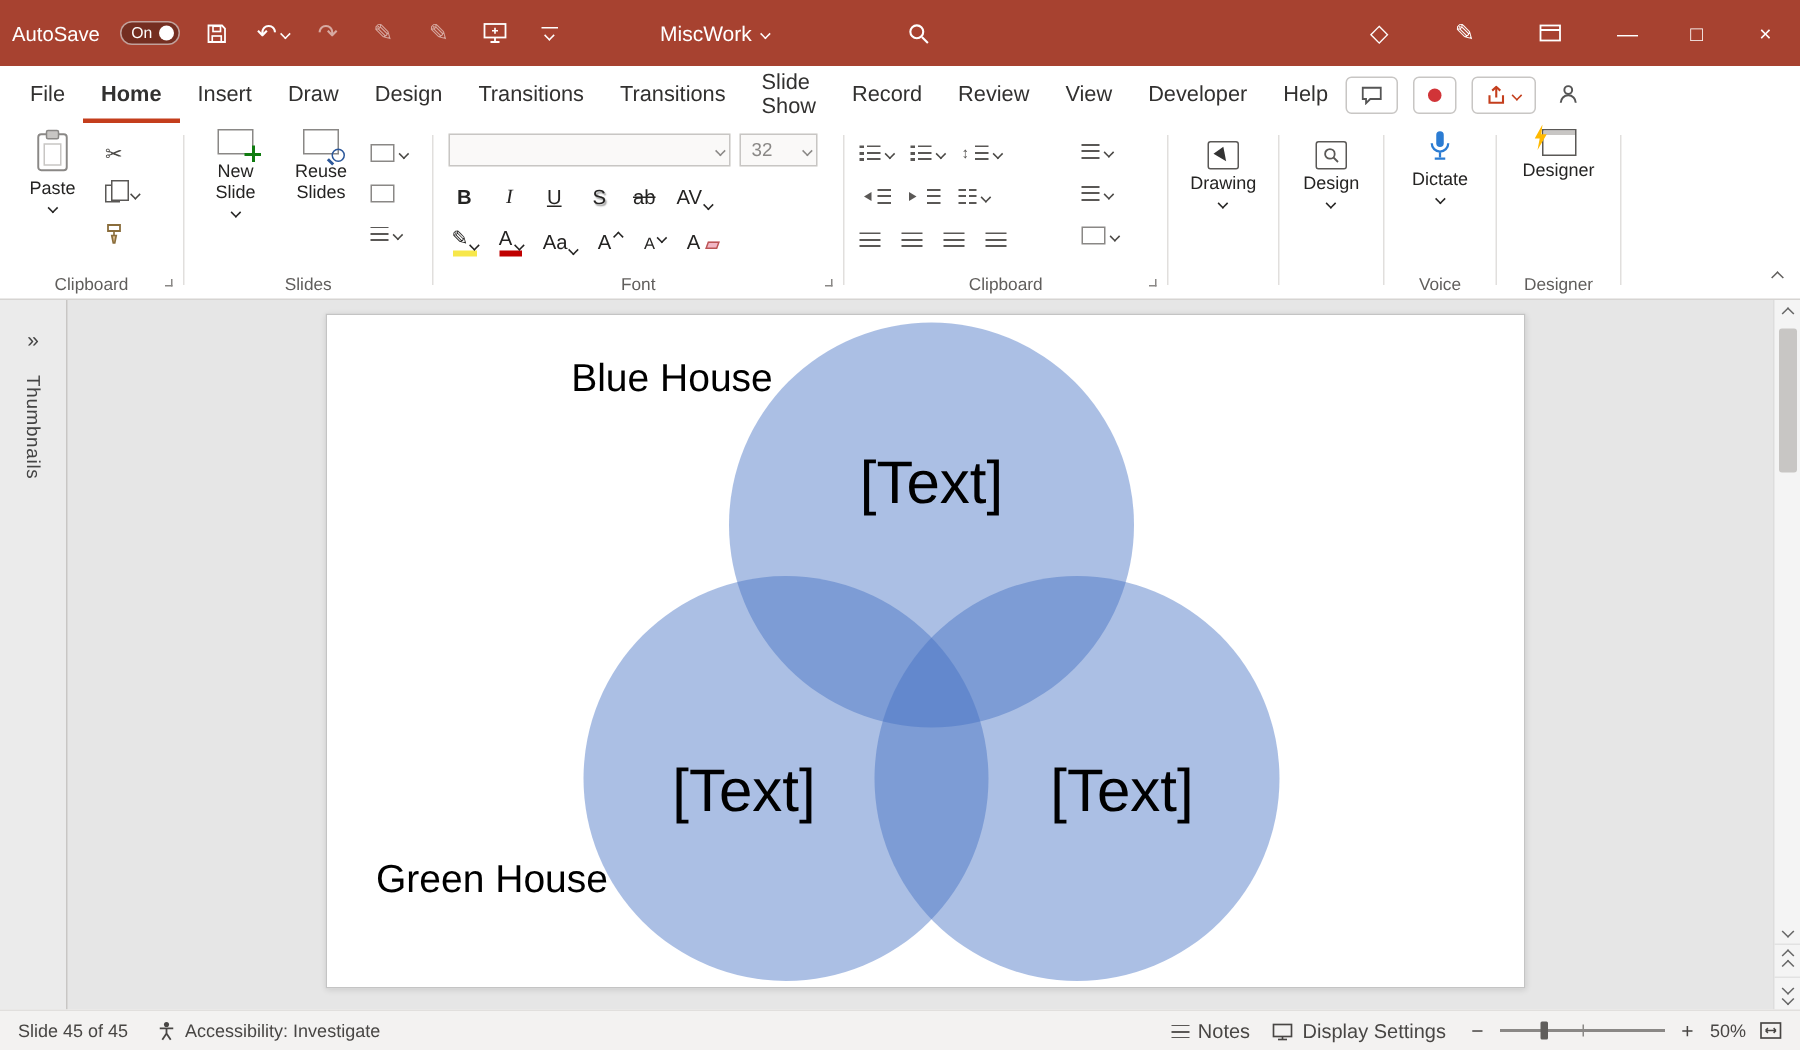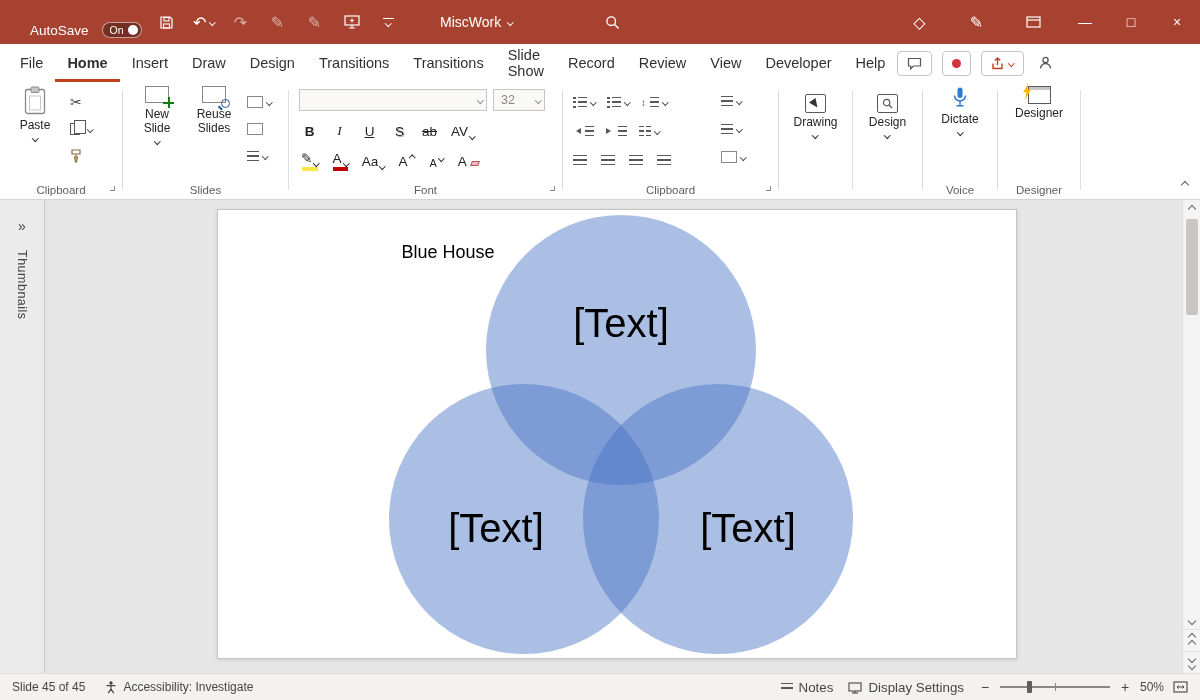--- a/index.html
+++ b/index.html
@@ -6,21 +6,21 @@
   html,body{width:1200px;height:700px;overflow:hidden}
   body{font-family:"Liberation Sans",sans-serif;background:#fff;position:relative;font-size:13px;color:#252423}
   button{font-family:inherit;background:none;border:none;padding:0;color:inherit;cursor:default}
   svg{display:block}
   .chev{display:inline-block;width:6px;height:6px;border-right:1.4px solid currentColor;border-bottom:1.4px solid currentColor;transform:rotate(45deg);flex:none}
   .chev.sm{width:4.5px;height:4.5px}
   .chev.up{transform:rotate(-135deg)}
 
   
   #titlebar{position:absolute;top:0;left:0;width:1200px;height:44px;background:#A74230;color:#fff;display:flex;align-items:center}
-  .tb-left{display:flex;align-items:flex-end;gap:13px;padding-left:30px}
+  .tb-left{display:flex;align-items:center;gap:13px;padding-left:8px}
   .tb-text{font-size:13.5px}
   .autosave-toggle{display:flex;align-items:center;gap:4px;height:16px;border-radius:9px;background:rgba(0,0,0,.30);border:1px solid rgba(255,255,255,.55);padding:0 3px 0 7px;color:#fff;font-size:10.5px}
   .autosave-toggle .knob{width:10px;height:10px;border-radius:50%;background:#fff}
   .tb-btn{height:32px;min-width:24px;display:flex;align-items:center;justify-content:center;color:#fff;font-size:16px;gap:3px}
   .dim{opacity:.55}
   .qat-bar{display:flex;flex-direction:column;align-items:center;gap:2px}
   .qat-bar .bar{width:11px;height:0;border-top:1.5px solid #fff}
   .tb-title{position:absolute;left:440px;top:0;height:44px;display:flex;align-items:center;gap:7px;font-size:14px;color:#fff}
   .tb-search{position:absolute;left:600px;top:6px}
   .tb-right{position:absolute;right:0;top:0;height:44px;display:flex;align-items:stretch}
@@ -88,21 +88,21 @@
   
   #workspace{position:absolute;top:200px;left:0;width:1200px;height:473px;background:#E6E6E6}
   #thumb-strip{position:absolute;left:0;top:0;bottom:0;width:45px;background:#EBEBEB;border-right:1px solid #C8C6C4;display:flex;flex-direction:column;align-items:center;padding-top:18px;gap:16px;color:#444}
   .vtext{writing-mode:vertical-rl;font-size:12.5px;color:#444;letter-spacing:.5px}
   #slide{position:absolute;left:217px;top:9px;width:800px;height:450px;background:#fff;border:1px solid #C4C4C4;box-shadow:0 1px 4px rgba(0,0,0,.12)}
   .vcircle{position:absolute;width:270px;height:270px;border-radius:50%;background:rgba(68,114,196,.45)}
   .c-top{left:268px;top:5px}
   .c-left{left:171px;top:174px}
   .c-right{left:365px;top:174px}
   .vbig{position:absolute;transform:translate(-50%,-50%);font-size:40px;color:#000;white-space:nowrap}
-  .vhouse{position:absolute;transform:translate(-50%,-50%);font-size:18px;color:#000;white-space:nowrap}
+  .vhouse{position:absolute;transform:translate(-50%,-50%);font-size:26px;color:#000;white-space:nowrap}
   #vscroll{position:absolute;right:0;top:0;bottom:0;width:18px;background:#F4F4F4;border-left:1px solid #DDDDDD;display:flex;flex-direction:column;align-items:center}
   .sbtn{width:18px;height:17px;display:flex;align-items:center;justify-content:center;color:#666}
   .sdbl{flex-direction:column;gap:1px;height:22px;border-top:1px solid #E2E2E2}
   .strack{flex:1;width:100%;position:relative}
   .sthumb{position:absolute;left:3px;top:2px;width:12px;height:96px;background:#C8C6C4;border-radius:2px}
 
   
   #statusbar{position:absolute;left:0;bottom:0;width:1200px;height:27px;background:#F3F2F1;border-top:1px solid #E1DFDD;display:flex;align-items:center;padding:0 12px;gap:20px;font-size:12px;color:#484644}
   .sb-item{display:flex;align-items:center;gap:6px}
   .sb-right{margin-left:auto;display:flex;align-items:flex-end;gap:15px}
@@ -496,20 +496,21 @@
 
     <div id="slide">
       <div class="vcircle c-top"></div>
       <div class="vcircle c-left"></div>
       <div class="vcircle c-right"></div>
 
       <div class="vhouse" style="left:230px;top:42px">Blue House</div>
       <div class="vbig" style="left:403px;top:113px">[Text]</div>
 
       <div class="vbig" style="left:278px;top:318px">[Text]</div>
+      <div class="vhouse" style="left:110px;top:376px">Green House</div>
 
       <div class="vbig" style="left:530px;top:318px">[Text]</div>
     </div>
 
     <div id="vscroll">
       <button class="sbtn">
           <i class="chev up"></i>
         </button>
       <div class="strack">
         <div class="sthumb"></div>

